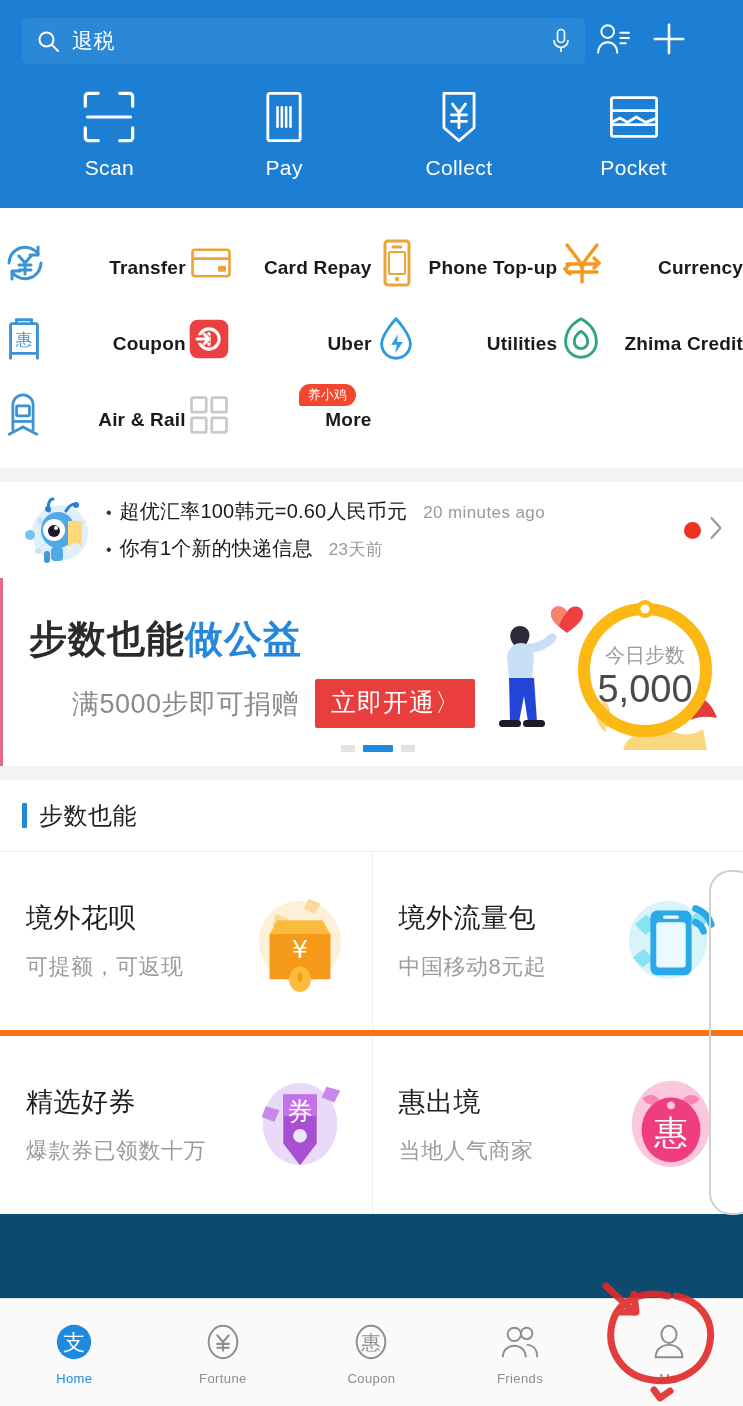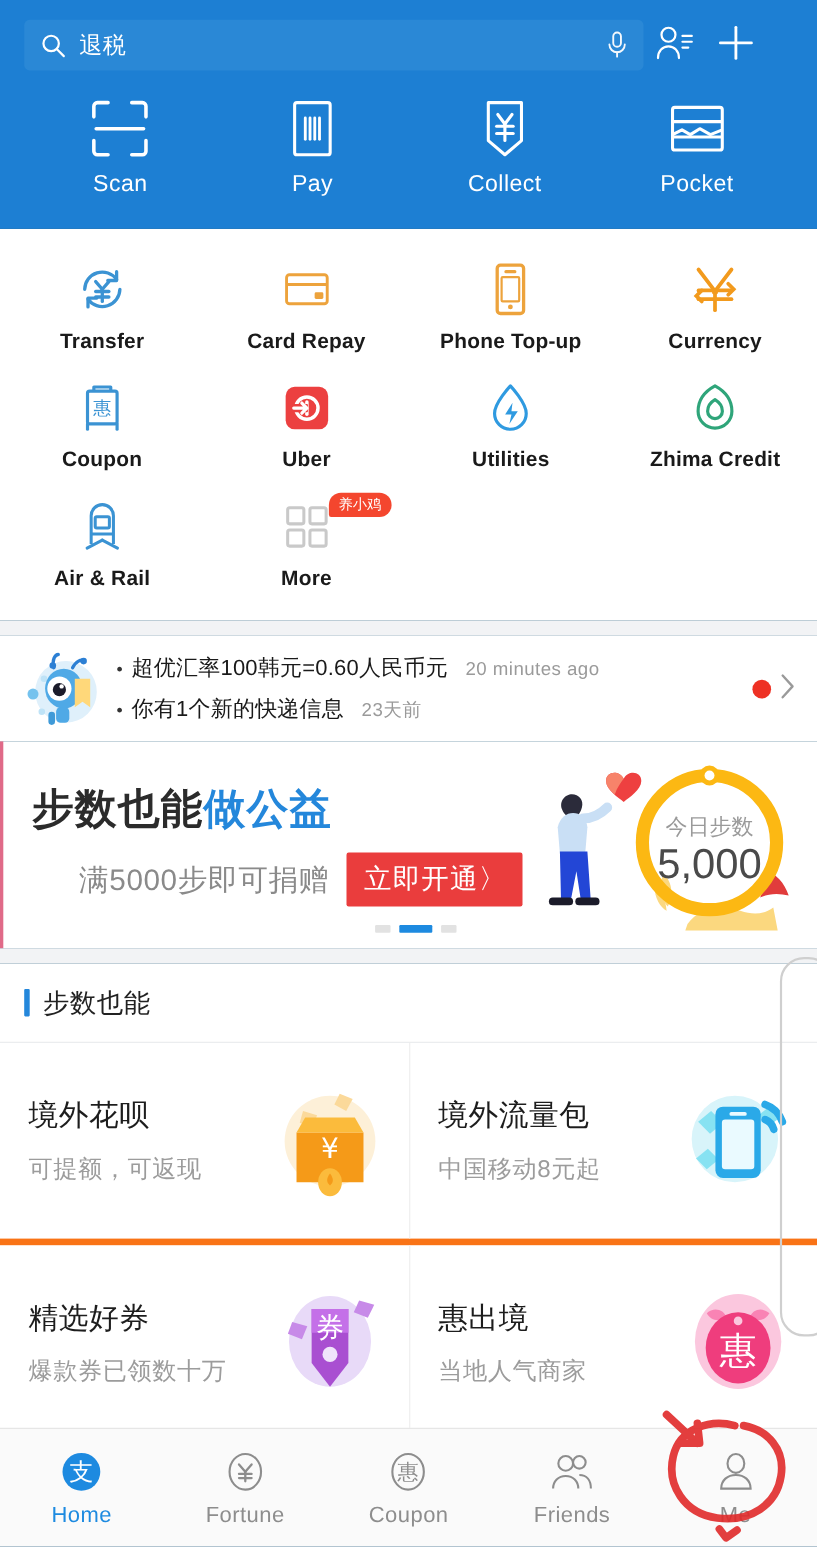--- a/index.html
+++ b/index.html
@@ -50,21 +50,21 @@
   .quick-ico { height: 58px; display: flex; align-items: center; justify-content: center; }
   .quick-label {
     color: #fff; font-size: 21px; letter-spacing: .4px;
   }
 
   
   .grid-panel { background: #fff; padding: 18px 0 14px 0; }
   .grid-row { display: flex; }
   .grid-cell {
     flex: 1 1 25%;
-    display: flex; flex-direction: column;
+    display: flex; flex-direction: row;
     align-items: center;
     padding: 10px 0 12px 0;
     position: relative;
     justify-content: space-between;
   }
   .grid-ico { height: 54px; display: flex; align-items: center; justify-content: center; }
   .grid-label {
     margin-top: 10px; font-size: 19px; color: #1a1a1a;
     font-weight: 600; letter-spacing: .2px; white-space: nowrap;
   }
@@ -141,21 +141,21 @@
   .card-art { position: absolute; right: 18px; top: 50%; transform: translateY(-50%); }
 
   
   .tabbar {
     position: absolute; left: 0; bottom: 0; width: 743px; height: 108px;
     background: #fafafa; border-top: 1px solid #e4e4e4;
     display: flex; align-items: center;
   }
   .tab { flex: 1 1 20%; display: flex; flex-direction: column; align-items: center; gap: 7px; }
   .tab-ico { height: 44px; display: flex; align-items: center; justify-content: center; }
-  .tab-label { font-size: 20px; color: #8d8d8d; letter-spacing: .4px; }
+  .tab-label { font-size: 13px; color: #8d8d8d; letter-spacing: .4px; }
   .tab.active .tab-label { color: #1d8ae0; }
 
   
   .anno { position: absolute; pointer-events: none; }
   .scroll-frame {
     position: absolute; right: -14px; top: 870px;
     width: 48px; height: 345px;
     border: 2px solid #cfcfcf; border-radius: 22px;
   }
 </style>

